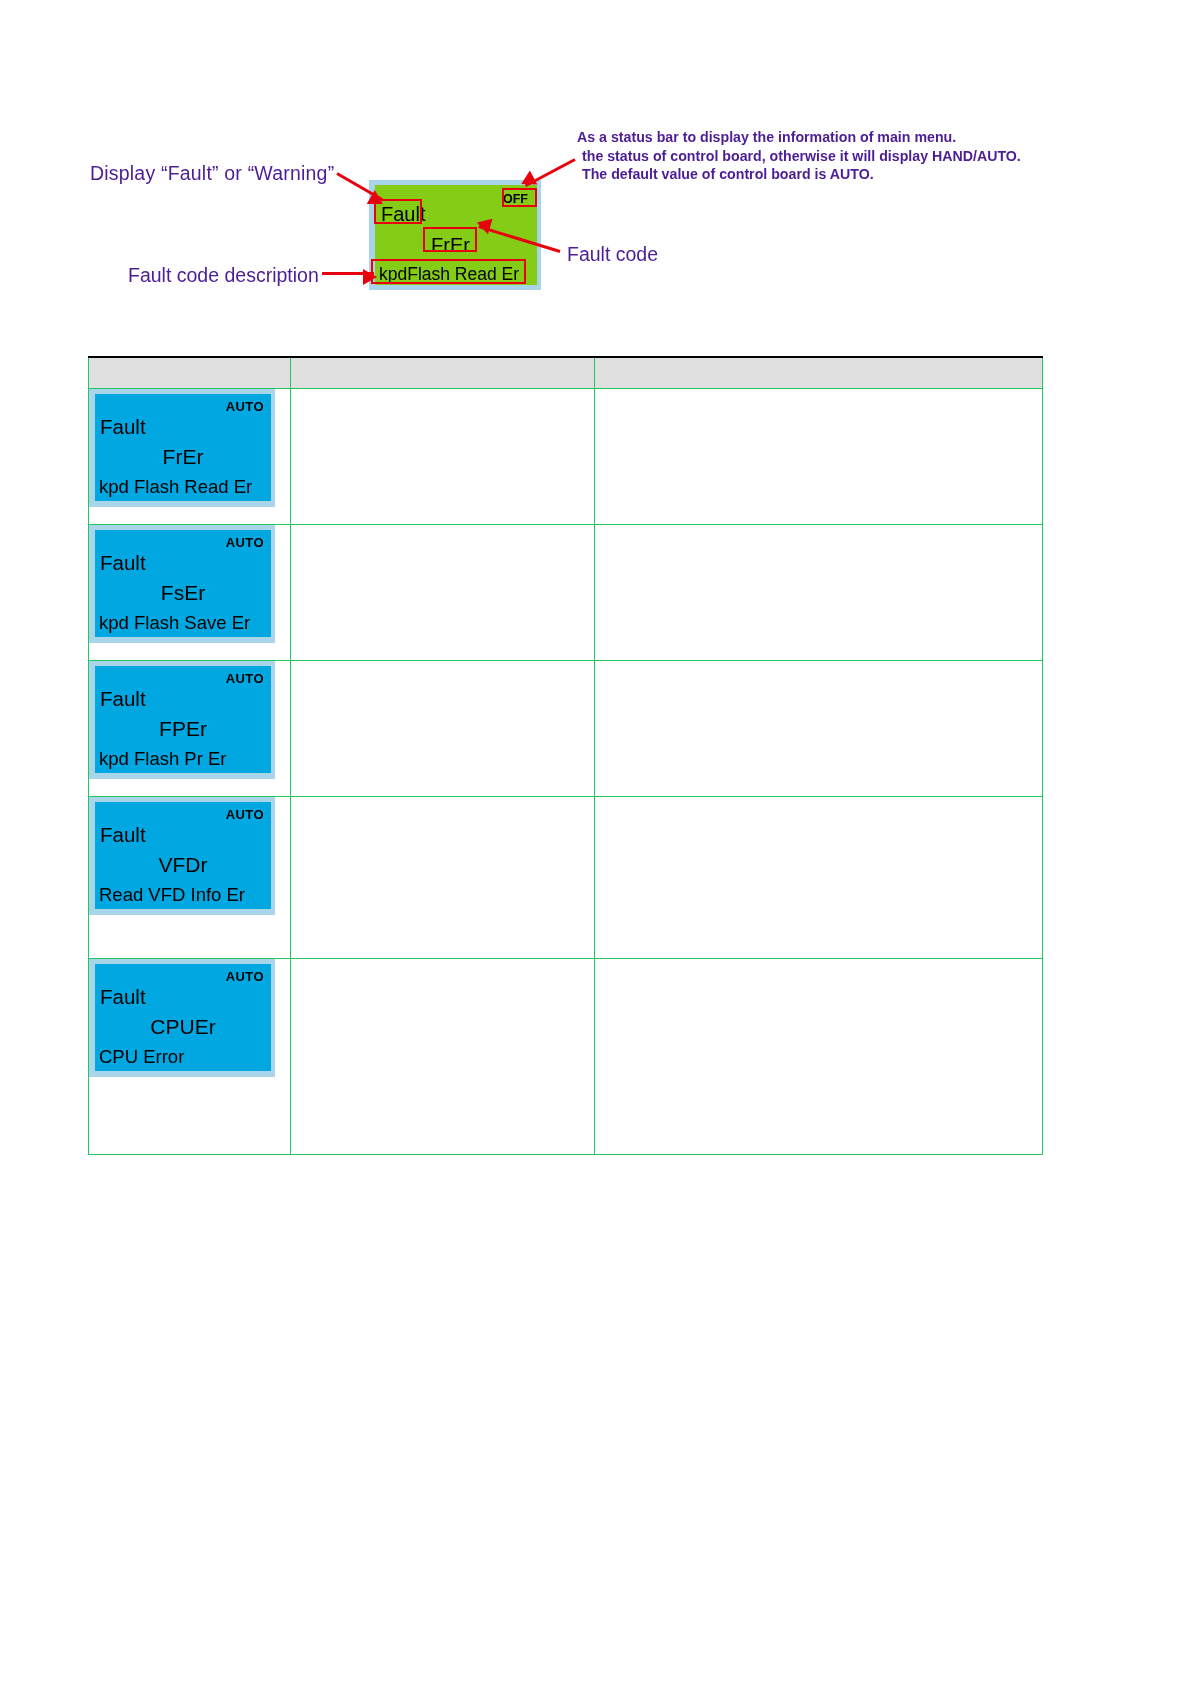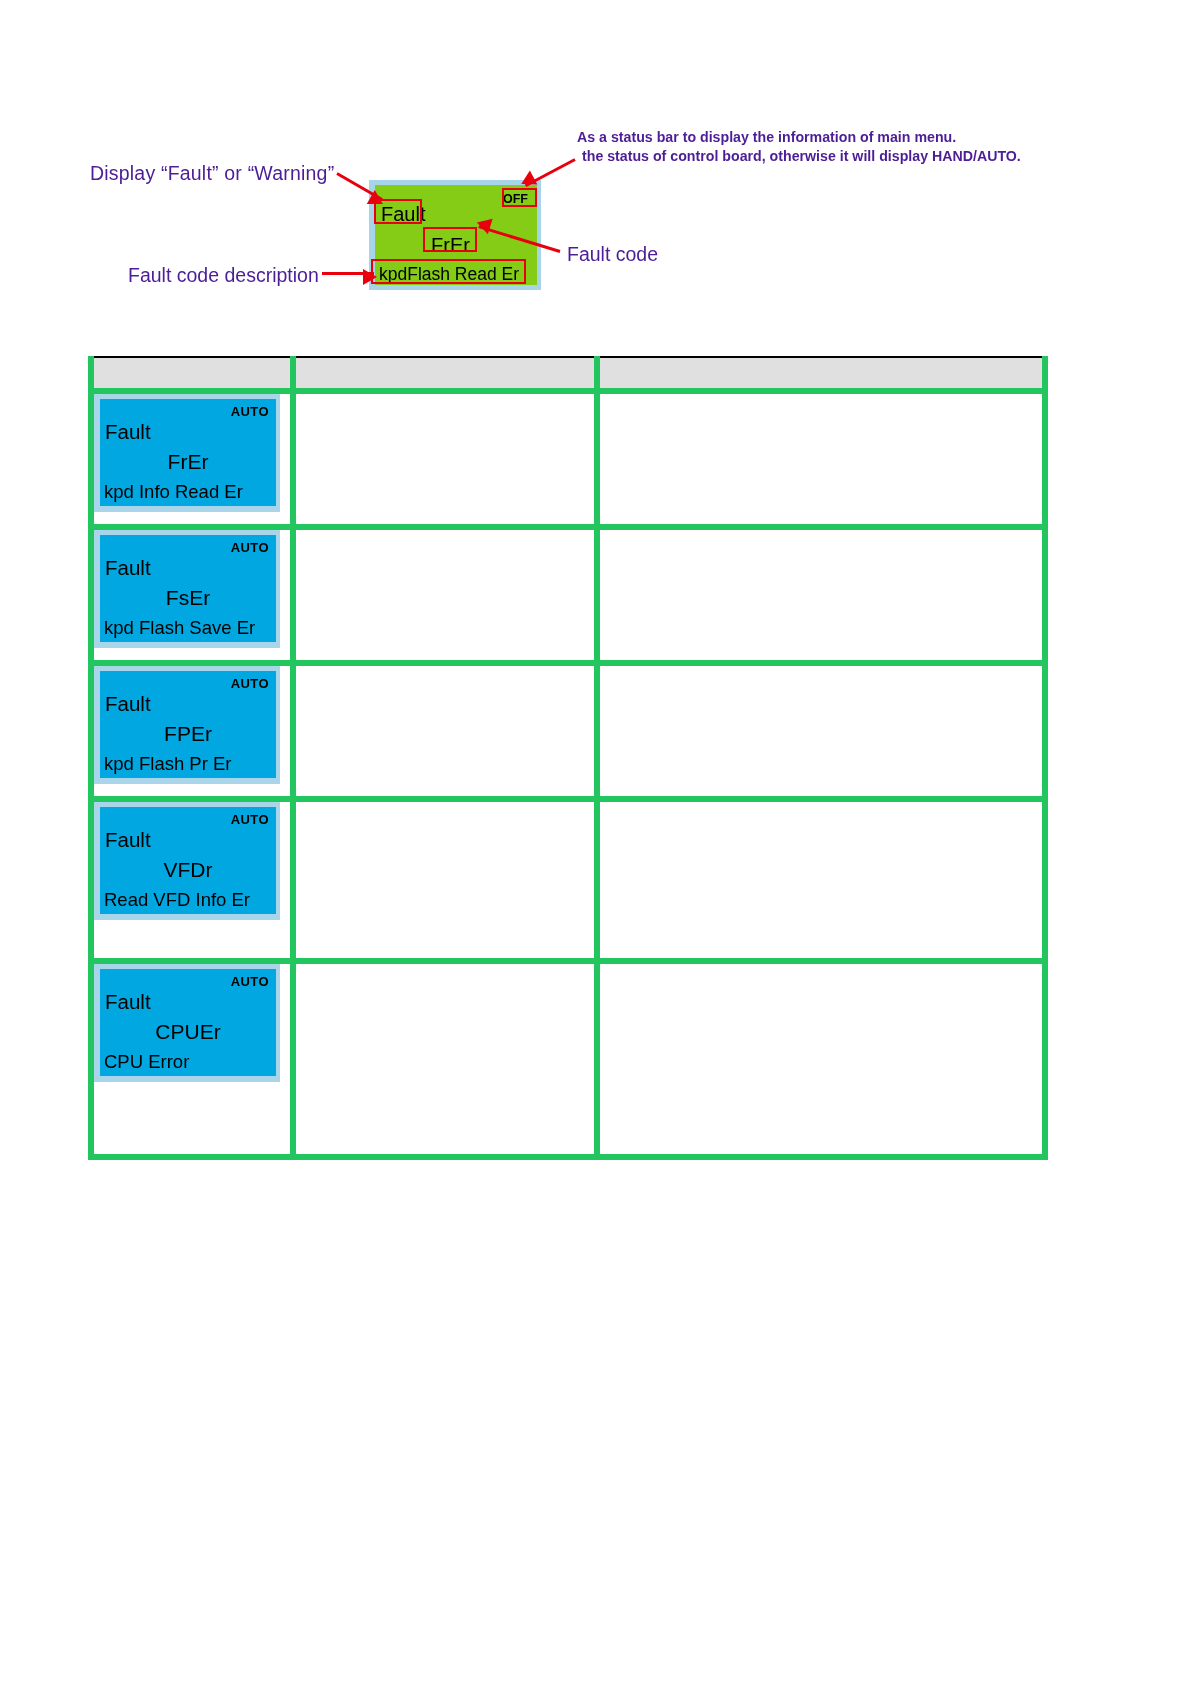--- a/index.html
+++ b/index.html
@@ -149,21 +149,21 @@
   
   #fault-table {
     position: absolute;
     left: 88px;
     top: 356px;
     width: 954px;
     border-collapse: collapse;
     table-layout: fixed;
   }
   #fault-table td, #fault-table th {
-    border: 6px solid #22c55e;
+    border: 1px solid #22c55e;
     padding: 0;
     vertical-align: top;
   }
   #fault-table thead th {
     background: #e0e0e0;
     height: 30px;
     border-top: 2px solid #000000;
   }
   .col-display { width: 202px; }
   .col-mid     { width: 304px; }
@@ -236,20 +236,21 @@
 
   <div class="anno-text" id="anno-fault-warning">Display “Fault” or “Warning”</div>
 
   <div class="anno-text" id="anno-fault-code">Fault code</div>
 
   <div class="anno-text" id="anno-fault-desc">Fault code description</div>
 
   <div class="anno-text" id="anno-status-block">
     <div>As a status bar to display the information of main menu.</div>
     <div>the status of control board, otherwise it will display HAND/AUTO.</div>
+    <div>The default value of control board is AUTO.</div>
   </div>
 
   <div id="diagram-keypad">
     <div class="lcd">
       <div class="lcd-status">OFF</div>
       <div class="lcd-fault">Fault</div>
       <div class="lcd-code">FrEr</div>
       <div class="lcd-desc">kpdFlash Read Er</div>
     </div>
   </div>
@@ -280,21 +281,21 @@
   </thead>
   <tbody>
 
     <tr class="row-h-1">
       <td class="kp-cell">
         <div class="keypad">
           <div class="screen">
             <div class="kp-status">AUTO</div>
             <div class="kp-title">Fault</div>
             <div class="kp-code">FrEr</div>
-            <div class="kp-desc">kpd Info Read Er</div>
+            <div class="kp-desc">kpd Flash Read Er</div>
           </div>
         </div>
       </td>
       <td></td>
       <td></td>
     </tr>
 
     <tr class="row-h-2">
       <td class="kp-cell">
         <div class="keypad">

